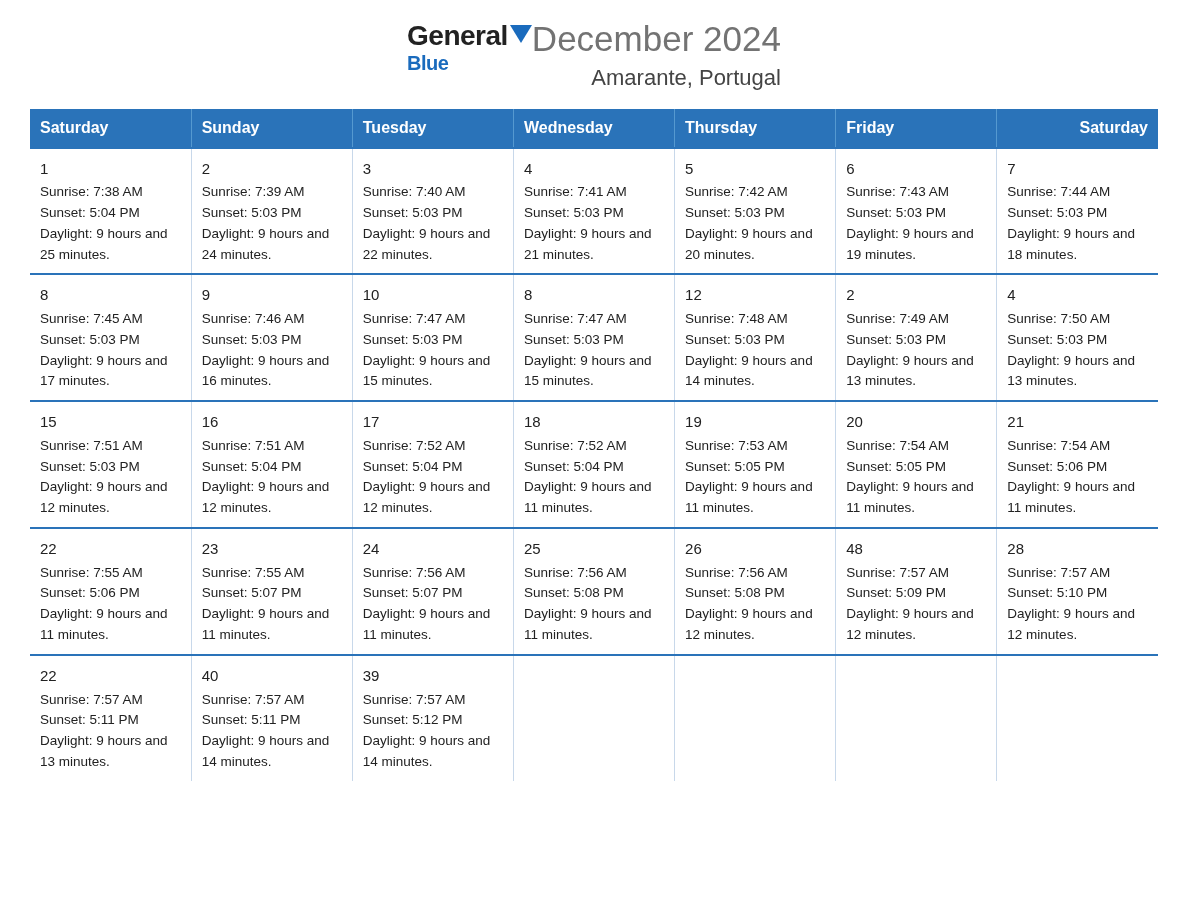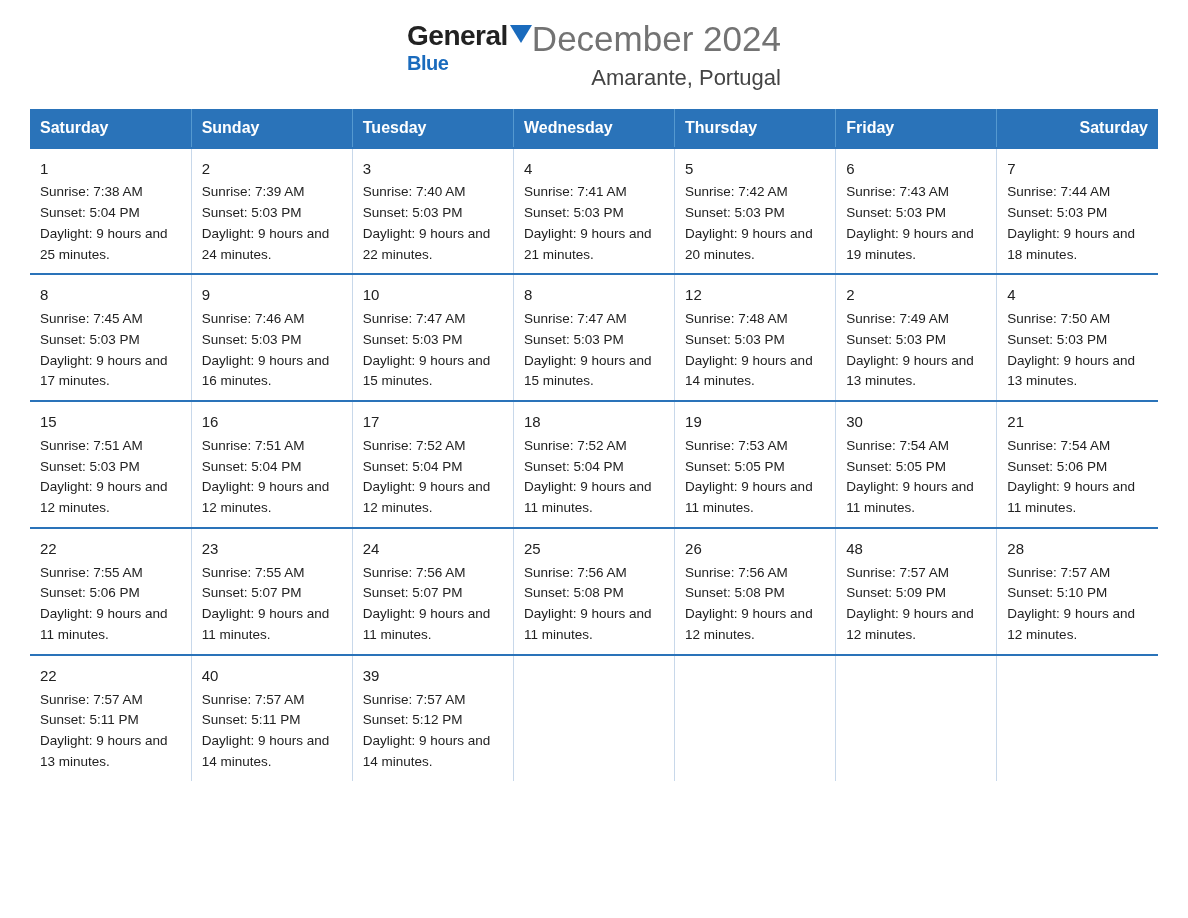--- a/index.html
+++ b/index.html
@@ -145,21 +145,21 @@
         <td><span class="day-number">12</span>Sunrise: 7:48 AM<br>Sunset: 5:03 PM<br>Daylight: 9 hours and 14 minutes.</td>
         <td><span class="day-number">2</span>Sunrise: 7:49 AM<br>Sunset: 5:03 PM<br>Daylight: 9 hours and 13 minutes.</td>
         <td><span class="day-number">4</span>Sunrise: 7:50 AM<br>Sunset: 5:03 PM<br>Daylight: 9 hours and 13 minutes.</td>
       </tr>
       <tr>
         <td><span class="day-number">15</span>Sunrise: 7:51 AM<br>Sunset: 5:03 PM<br>Daylight: 9 hours and 12 minutes.</td>
         <td><span class="day-number">16</span>Sunrise: 7:51 AM<br>Sunset: 5:04 PM<br>Daylight: 9 hours and 12 minutes.</td>
         <td><span class="day-number">17</span>Sunrise: 7:52 AM<br>Sunset: 5:04 PM<br>Daylight: 9 hours and 12 minutes.</td>
         <td><span class="day-number">18</span>Sunrise: 7:52 AM<br>Sunset: 5:04 PM<br>Daylight: 9 hours and 11 minutes.</td>
         <td><span class="day-number">19</span>Sunrise: 7:53 AM<br>Sunset: 5:05 PM<br>Daylight: 9 hours and 11 minutes.</td>
-        <td><span class="day-number">30</span>Sunrise: 7:54 AM<br>Sunset: 5:05 PM<br>Daylight: 9 hours and 11 minutes.</td>
+        <td><span class="day-number">20</span>Sunrise: 7:54 AM<br>Sunset: 5:05 PM<br>Daylight: 9 hours and 11 minutes.</td>
         <td><span class="day-number">21</span>Sunrise: 7:54 AM<br>Sunset: 5:06 PM<br>Daylight: 9 hours and 11 minutes.</td>
       </tr>
       <tr>
         <td><span class="day-number">22</span>Sunrise: 7:55 AM<br>Sunset: 5:06 PM<br>Daylight: 9 hours and 11 minutes.</td>
         <td><span class="day-number">23</span>Sunrise: 7:55 AM<br>Sunset: 5:07 PM<br>Daylight: 9 hours and 11 minutes.</td>
         <td><span class="day-number">24</span>Sunrise: 7:56 AM<br>Sunset: 5:07 PM<br>Daylight: 9 hours and 11 minutes.</td>
         <td><span class="day-number">25</span>Sunrise: 7:56 AM<br>Sunset: 5:08 PM<br>Daylight: 9 hours and 11 minutes.</td>
         <td><span class="day-number">26</span>Sunrise: 7:56 AM<br>Sunset: 5:08 PM<br>Daylight: 9 hours and 12 minutes.</td>
         <td><span class="day-number">48</span>Sunrise: 7:57 AM<br>Sunset: 5:09 PM<br>Daylight: 9 hours and 12 minutes.</td>
         <td><span class="day-number">28</span>Sunrise: 7:57 AM<br>Sunset: 5:10 PM<br>Daylight: 9 hours and 12 minutes.</td>

